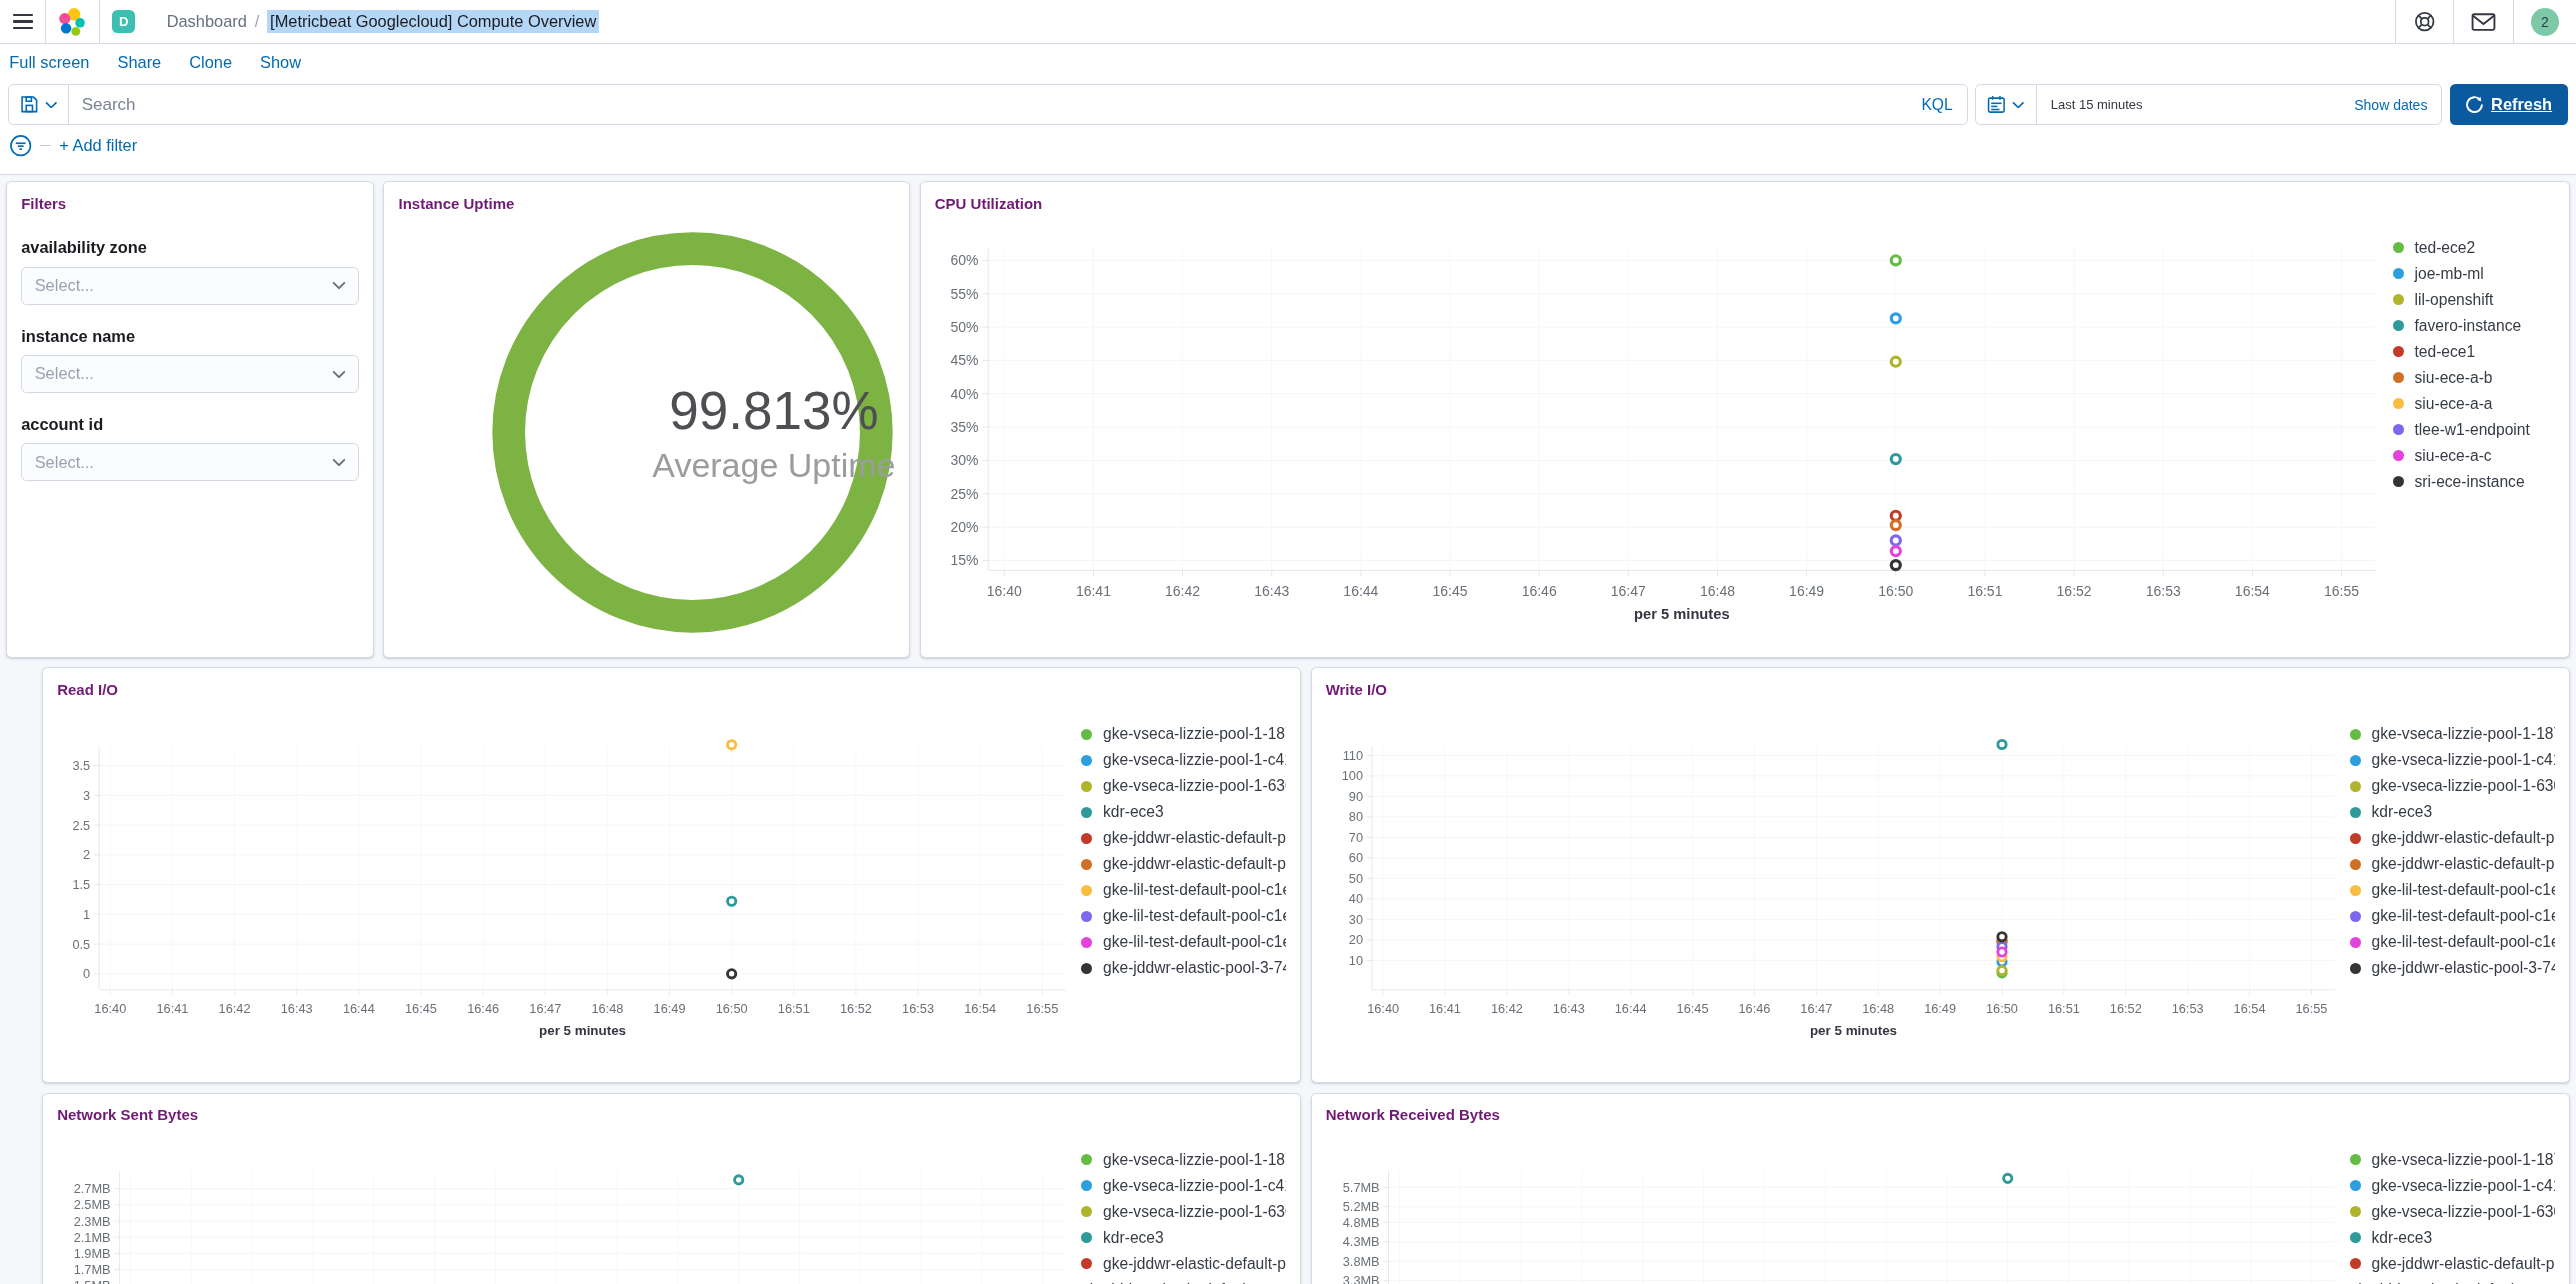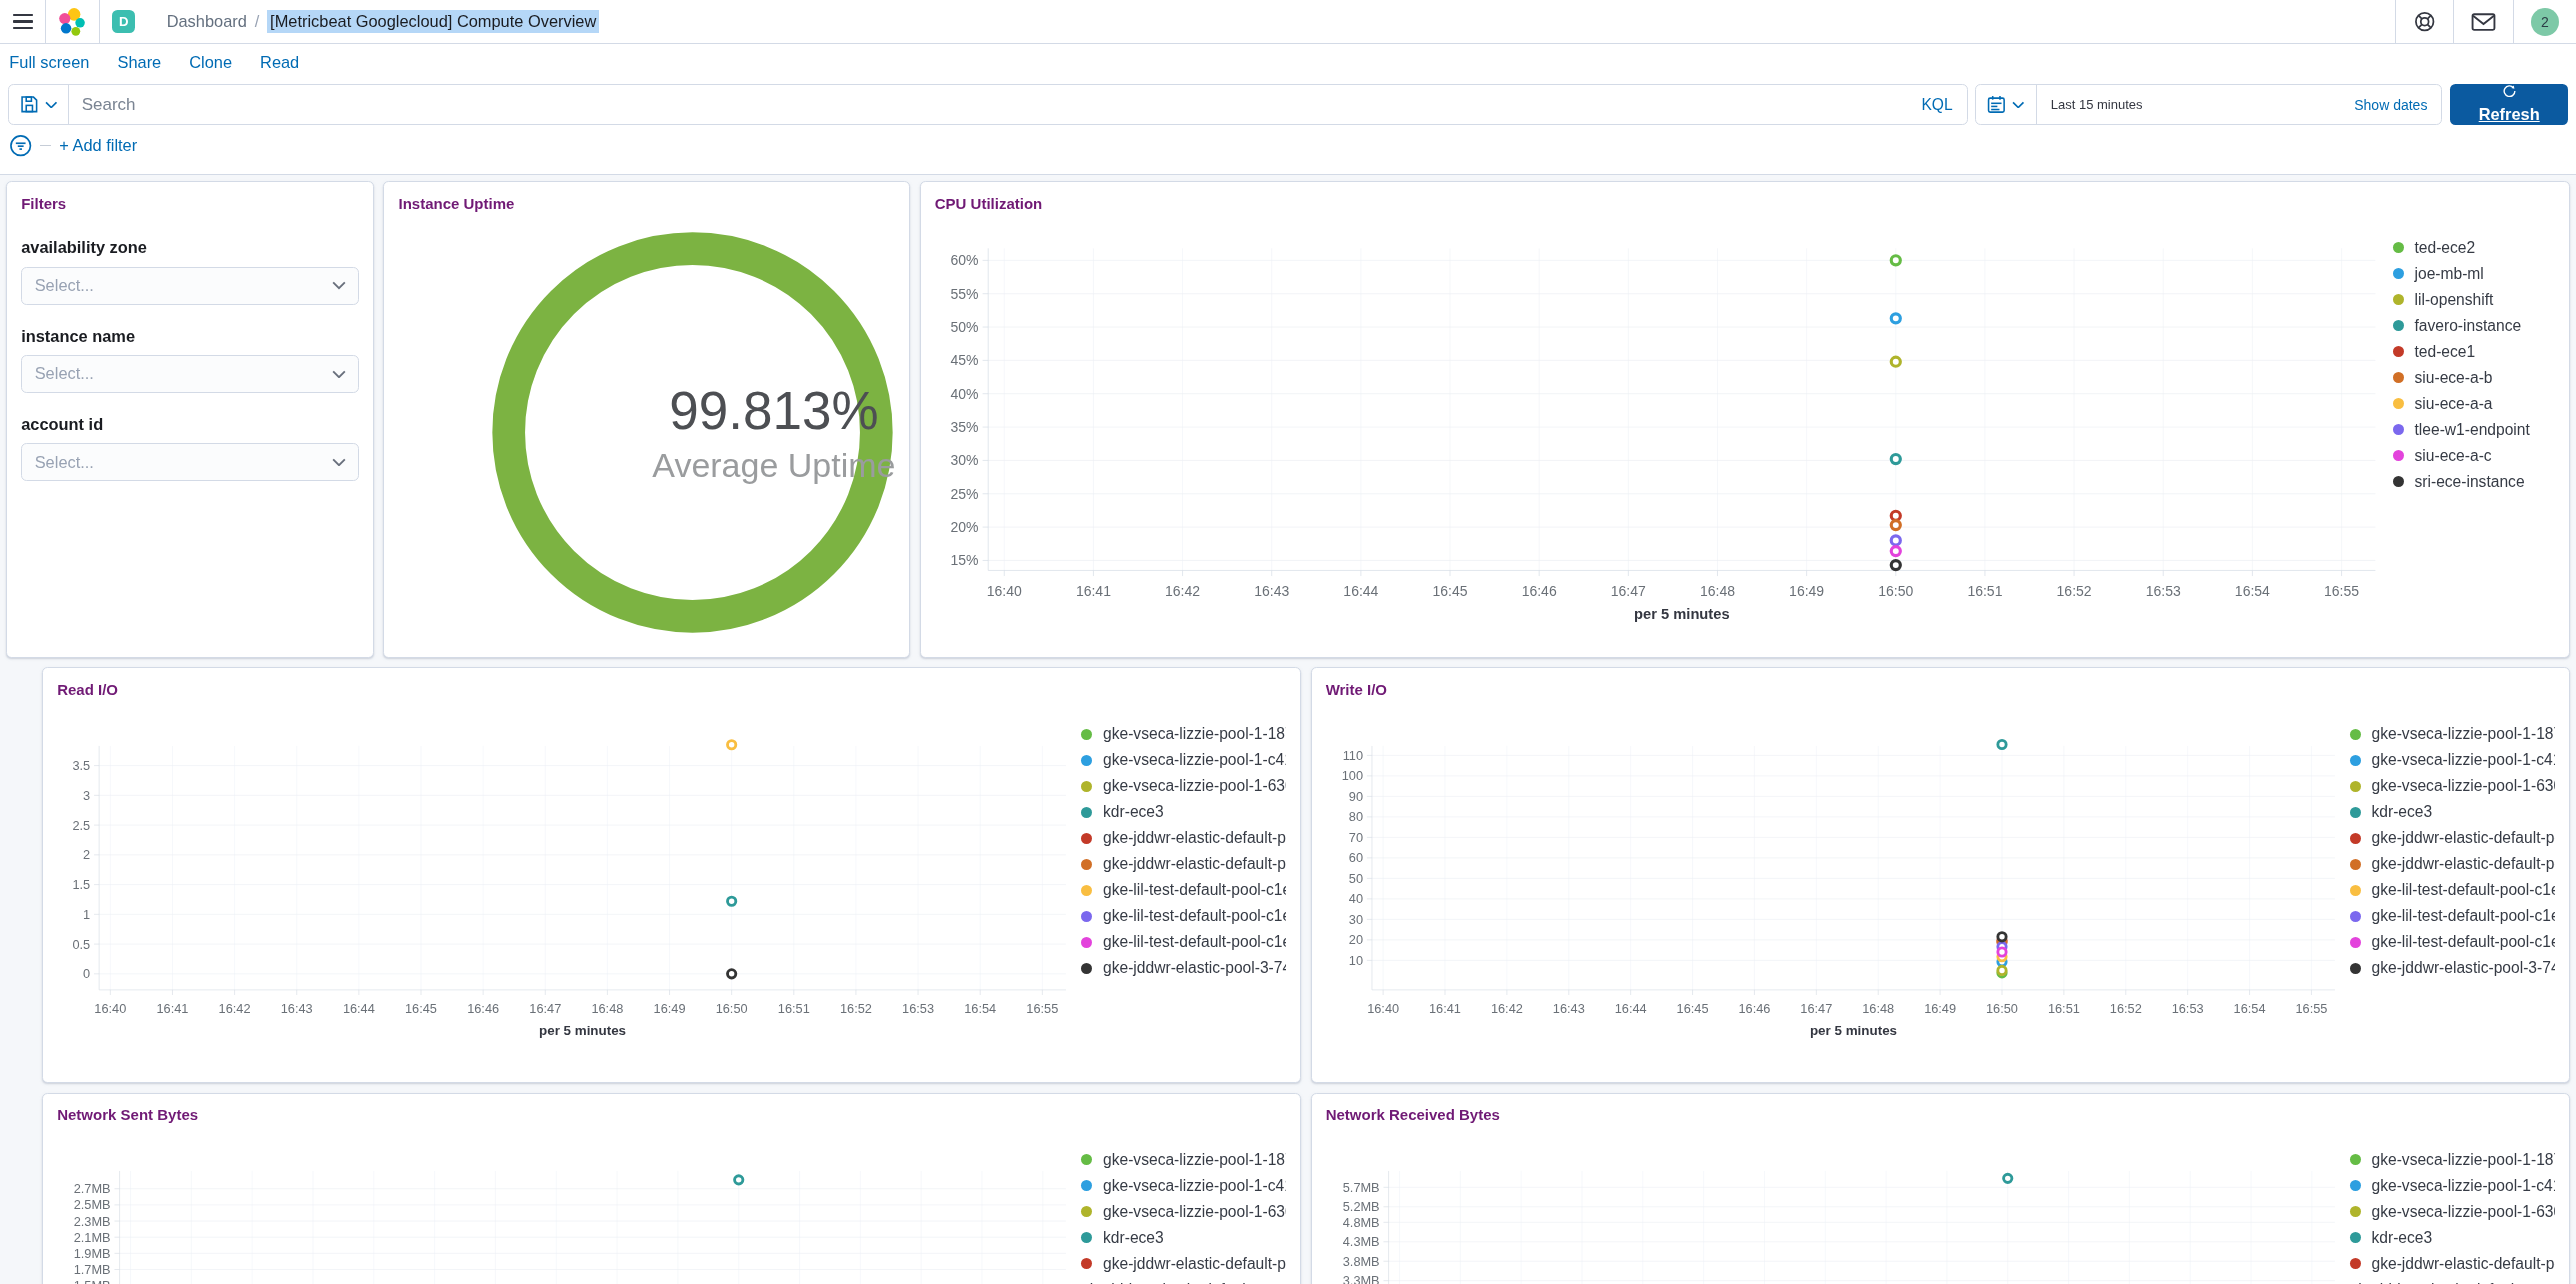--- a/index.html
+++ b/index.html
@@ -32,21 +32,21 @@
   .query-input{flex:1;border:none;outline:none;font-size:17px;padding:0 12.5px;color:#343741;
       font-family:"Liberation Sans",sans-serif;background:transparent;}
   .query-input::placeholder{color:#7A8492;}
   .kql-btn{color:#006BB4;font-size:15.6px;font-weight:500;padding:0 14px;cursor:pointer;}
   .datepicker{width:467px;display:flex;align-items:center;background:#fff;border:0.8px solid #D3DAE6;border-radius:5.5px;}
   .cal-btn{display:flex;align-items:center;gap:6.2px;padding:0 11px;height:100%;border-right:0.8px solid #D3DAE6;cursor:pointer;}
   .time-text{font-size:13px;color:#343741;padding:0 14px;cursor:pointer;}
   .show-dates{margin-left:auto;color:#006BB4;font-size:14px;padding:0 14px;cursor:pointer;}
   .refresh-btn{width:118px;background:#0B5AA0;border:none;border-radius:5.5px;color:#fff;
       font-size:16.4px;font-weight:600;display:flex;align-items:center;justify-content:center;gap:7.8px;cursor:pointer;
-      font-family:"Liberation Sans",sans-serif;flex-direction:column;}
+      font-family:"Liberation Sans",sans-serif;}
   .refresh-btn span{text-decoration:underline;}
   .filter-row{height:41px;display:flex;align-items:center;padding:0 9.3px;gap:7.8px;}
   .filter-dash{width:11px;height:1.6px;background:#C6CDD7;}
   .add-filter{color:#006BB4;font-size:16.4px;cursor:pointer;}
   
   .content{padding:6.2px;display:flex;flex-direction:column;gap:9.3px;}
   .row{display:grid;gap:9.3px;}
   .row1{grid-template-columns:368px 527px 1fr;height:477px;}
   .row2{grid-template-columns:1fr 1fr;height:416px;padding-left:36px;}
   .panel{background:#fff;border:0.8px solid #D3DAE6;border-radius:5.5px;
@@ -129,21 +129,21 @@
         <div class="avatar">2</div>
       </div>
     </div>
   </header>
 
   <div class="header-block">
     <nav class="actions">
         <a class="action-link">Full screen</a>
         <a class="action-link">Share</a>
         <a class="action-link">Clone</a>
-        <a class="action-link">Read</a>
+        <a class="action-link">Show</a>
       </nav>
 
     <div class="search-row">
       <div class="query-box">
         <div class="saved-query-btn">
           <svg width="18.7" height="18.7" viewBox="0 0 18 18" fill="none" stroke="#006BB4" stroke-width="1.5">
             <path d="M2 2 H13 L16 5 V16 H2 Z"></path>
             <rect x="6" y="10" width="6" height="6"></rect>
             <rect x="6" y="2" width="5" height="4"></rect>
           </svg>

